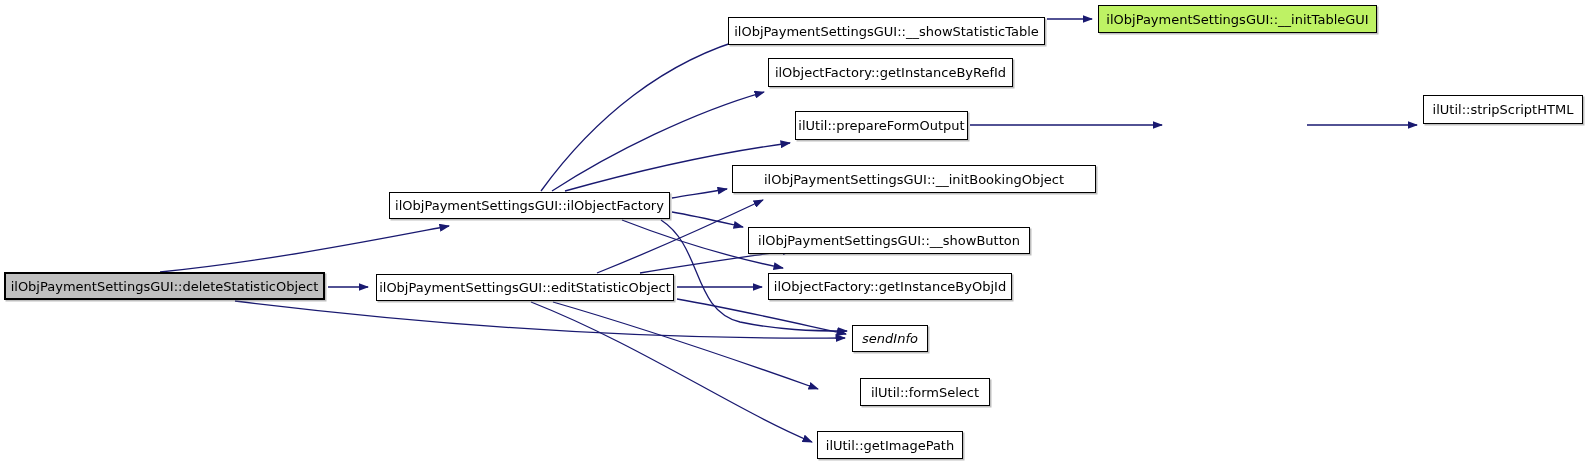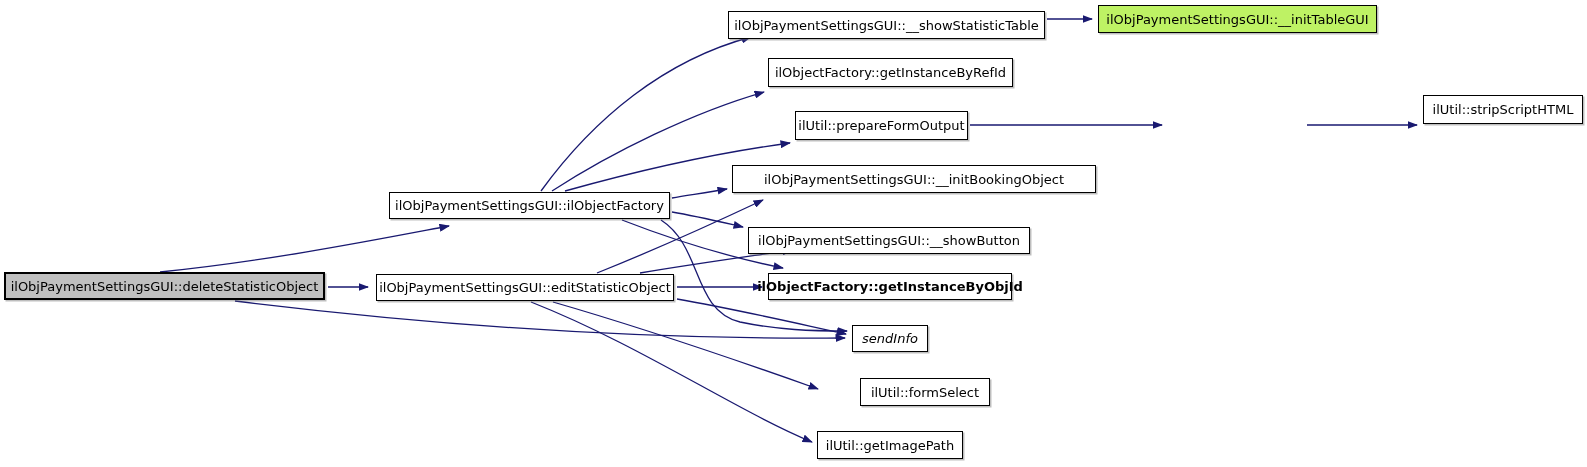--- a/index.html
+++ b/index.html
@@ -69,24 +69,24 @@
       <path d="M677,299 C735,309 795,323 846,334" class="edge" stroke="#191970" marker-end="url(#arrow)"></path>
       <path d="M553,302 C650,330 745,363 818,389" class="edge" stroke="#191970" marker-end="url(#arrow)"></path>
       <path d="M531,302 C640,345 735,410 812,442" class="edge" stroke="#191970" marker-end="url(#arrow)"></path>
       <path d="M1047,19 L1092,19" class="edge" stroke="#191970" marker-end="url(#arrow)"></path>
       <path d="M970,125 L1162,125" class="edge" stroke="#191970" marker-end="url(#arrow)"></path>
       <path d="M1307,125 L1417,125" class="edge" stroke="#191970" marker-end="url(#arrow)"></path>
     </svg>
 <div class="node highlighted" style="left: 4px; top: 272px; width: 321px; height: 28px; background: rgb(192, 192, 192); border-color: rgb(0, 0, 0);">ilObjPaymentSettingsGUI::deleteStatisticObject</div>
     <div class="node" style="left: 389px; top: 192px; width: 281px; height: 27px; background: rgb(255, 255, 255); border-color: rgb(0, 0, 0);">ilObjPaymentSettingsGUI::ilObjectFactory</div>
     <div class="node" style="left: 376px; top: 274px; width: 298px; height: 27px; background: rgb(255, 255, 255); border-color: rgb(0, 0, 0);">ilObjPaymentSettingsGUI::editStatisticObject</div>
-    <div class="node" style="left: 728px; top: 11px; width: 317px; height: 28px; background: rgb(255, 255, 255); border-color: rgb(0, 0, 0);">ilObjPaymentSettingsGUI::__showStatisticTable</div>
+    <div class="node" style="left: 728px; top: 17px; width: 317px; height: 28px; background: rgb(255, 255, 255); border-color: rgb(0, 0, 0);">ilObjPaymentSettingsGUI::__showStatisticTable</div>
     <div class="node" style="left: 1098px; top: 5px; width: 279px; height: 28px; background: #bef264; border-color: rgb(0, 0, 0);">ilObjPaymentSettingsGUI::__initTableGUI</div>
     <div class="node" style="left: 768px; top: 58px; width: 245px; height: 29px; background: rgb(255, 255, 255); border-color: rgb(0, 0, 0);">ilObjectFactory::getInstanceByRefId</div>
     <div class="node" style="left: 795px; top: 111px; width: 173px; height: 29px; background: rgb(255, 255, 255); border-color: rgb(0, 0, 0);">ilUtil::prepareFormOutput</div>
     <div class="node" style="left: 1423px; top: 95px; width: 160px; height: 29px; background: rgb(255, 255, 255); border-color: rgb(0, 0, 0);">ilUtil::stripScriptHTML</div>
     <div class="node" style="left: 732px; top: 165px; width: 364px; height: 28px; background: rgb(255, 255, 255); border-color: rgb(0, 0, 0);">ilObjPaymentSettingsGUI::__initBookingObject</div>
     <div class="node" style="left: 748px; top: 217px; width: 282px; height: 27px; background: rgb(255, 255, 255); border-color: rgb(0, 0, 0); margin-top: 10px;">ilObjPaymentSettingsGUI::__showButton</div>
-    <div class="node" style="left: 768px; top: 273px; width: 244px; height: 27px; background: rgb(255, 255, 255); border-color: rgb(0, 0, 0); font-weight: bold;">ilObjectFactory::getInstanceByObjId</div>
+    <div class="node" style="left: 768px; top: 273px; width: 244px; height: 27px; background: rgb(255, 255, 255); border-color: rgb(0, 0, 0);">ilObjectFactory::getInstanceByObjId</div>
     <div class="node" style="left: 852px; top: 325px; width: 76px; height: 27px; background: rgb(255, 255, 255); border-color: rgb(0, 0, 0); font-style: italic;">sendInfo</div>
     <div class="node" style="left: 848px; top: 378px; width: 130px; height: 28px; background: rgb(255, 255, 255); border-color: rgb(0, 0, 0); margin-left: 12px;">ilUtil::formSelect</div>
     <div class="node" style="left: 817px; top: 431px; width: 146px; height: 28px; background: rgb(255, 255, 255); border-color: rgb(0, 0, 0);">ilUtil::getImagePath</div>
   </div>
 
 </body></html>

